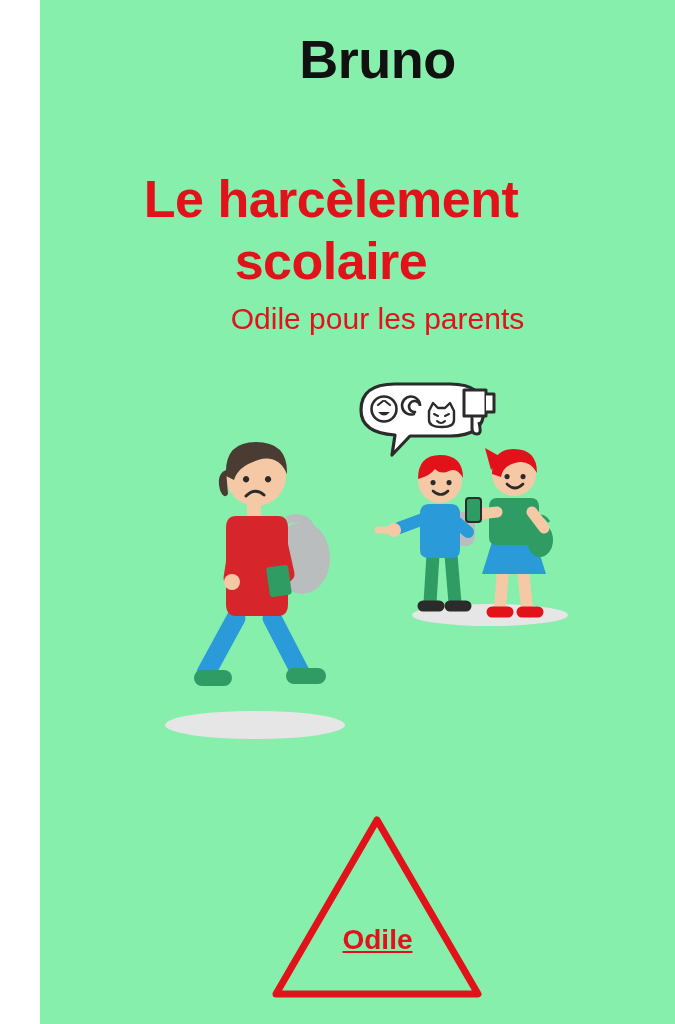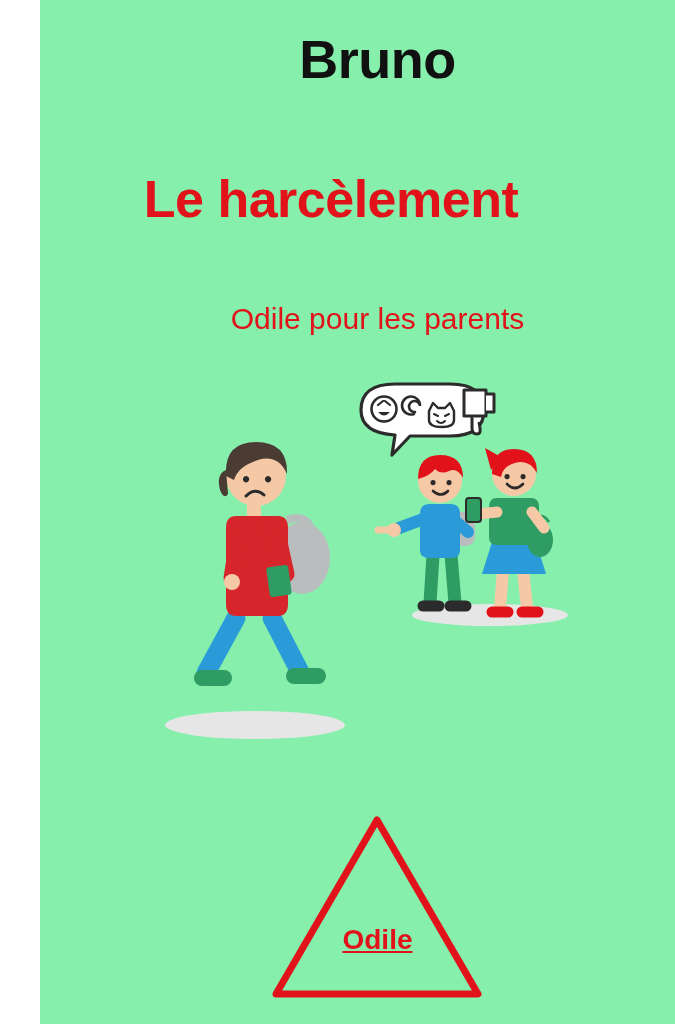--- a/index.html
+++ b/index.html
@@ -94,20 +94,21 @@
 <body>
 
 <div class="cover">
 
   <div class="author">
     <span class="line">Bruno</span>
   </div>
 
   <div class="title">
     <span class="line">Le harcèlement</span>
+    <span class="line">scolaire</span>
   </div>
 
   <div class="subtitle">Odile pour les parents</div>
 
   <div class="illustration">
     <svg width="675" height="420" viewBox="0 0 675 420" xmlns="http://www.w3.org/2000/svg">
 
       <ellipse cx="215" cy="355" rx="90" ry="14" fill="#e6e6e6"></ellipse>
       <ellipse cx="450" cy="245" rx="78" ry="11" fill="#e6e6e6"></ellipse>
 

